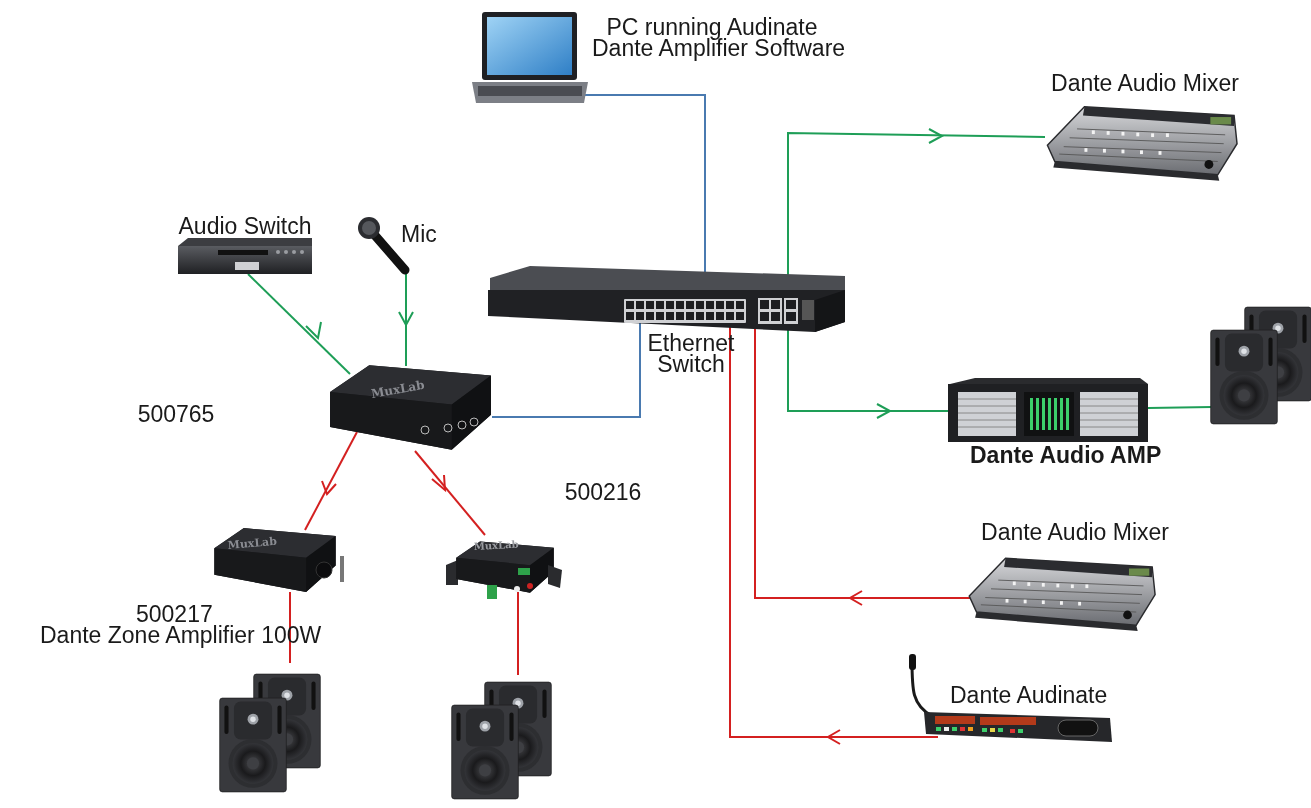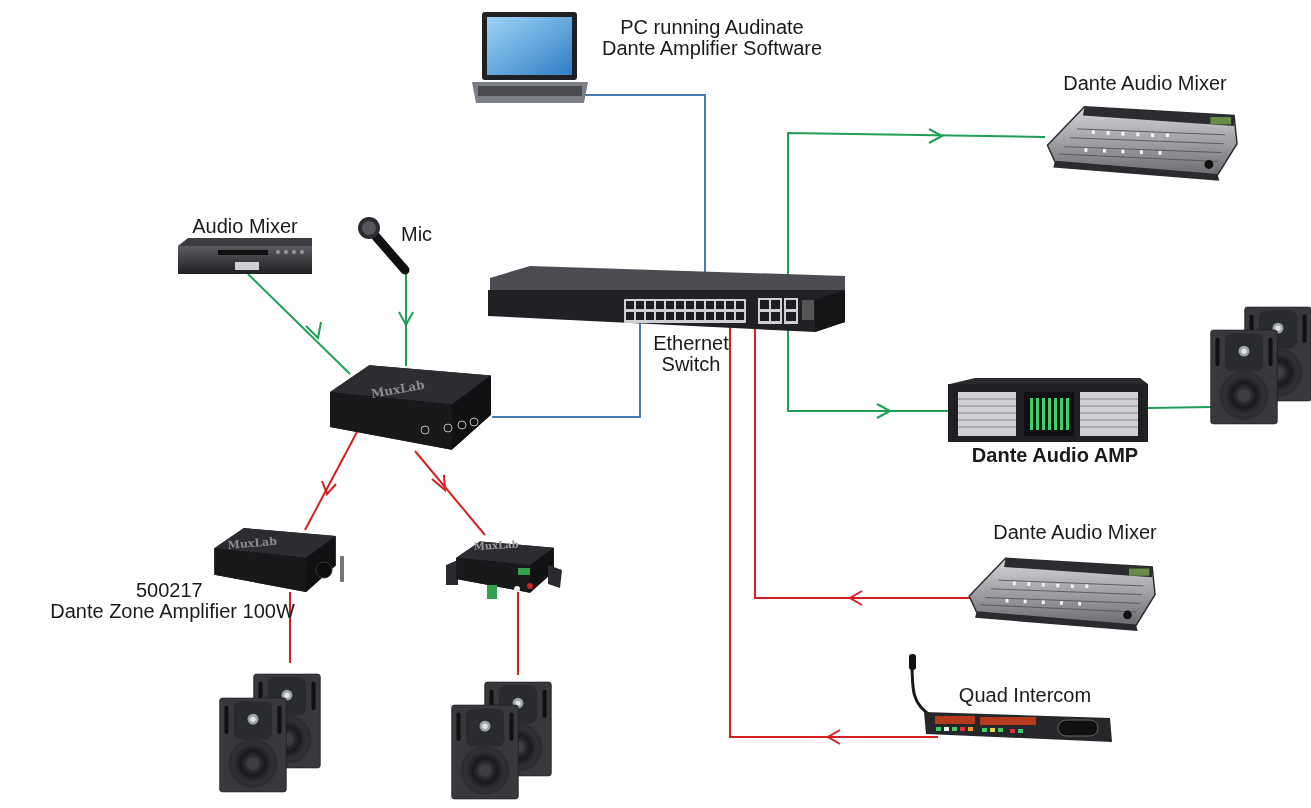--- a/index.html
+++ b/index.html
@@ -1,20 +1,20 @@
 <!DOCTYPE html>
 <html><head>
 <meta charset="utf-8">
 <style>
   html, body { margin: 0; padding: 0; background: #ffffff; }
   body { width: 1311px; height: 808px; position: relative; overflow: hidden;
          font-family: "DejaVu Sans", sans-serif; }
   #diagram { position: absolute; left: 0; top: 0; width: 1311px; height: 808px; }
   .lbl { position: absolute; color: #1a1a1a; font-family: "Liberation Sans", sans-serif;
-         font-size: 20px; line-height: 21px; white-space: nowrap; text-align: center; }
+         font-size: 23px; line-height: 21px; white-space: nowrap; text-align: center; }
   .lbl.l { text-align: center; }
 </style>
 </head>
 <body>
 
 <svg id="diagram" viewBox="0 0 1311 808" xmlns="http://www.w3.org/2000/svg">
   <defs>
     <linearGradient id="g-screen" x1="0" y1="0" x2="1" y2="1">
       <stop offset="0" stop-color="#9fd3f5"></stop>
         <stop offset="1" stop-color="#2f7fc6"></stop>
@@ -279,30 +279,32 @@
 <div class="lbl" style="left:592px; top:17px; width:240px;">
   <div>PC running Audinate</div>
   <div>Dante Amplifier Software</div>
 </div>
 
 <div class="lbl" style="left:640px; top:333px; width:102px;">
   <div>Ethernet</div>
   <div>Switch</div>
 </div>
 
-<div class="lbl" style="left:170px; top:216px; width:150px;">Audio Mixer</div>
+<div class="lbl" style="left:170px; top:216px; width:150px;">Audio Switch</div>
 <div class="lbl l" style="left:401px; top:224px;">Mic</div>
 
 <div class="lbl" style="left:10px; top:404px; width:332px;">
+  <div>500765</div>
 </div>
 
 <div class="lbl" style="left:478px; top:482px; width:250px;">
+  <div>500216</div>
 </div>
 
 <div class="lbl" style="left:40px; top:580px; width:265px;">
-  <div style="text-align:left; padding-left:96px;">500217</div>
+  <div style="text-align:left; padding-left:96px;margin-top:24px;">500217</div>
   <div>Dante Zone Amplifier 100W</div>
 </div>
 
 <div class="lbl" style="left:1050px; top:73px; width:190px;">Dante Audio Mixer</div>
 <div class="lbl" style="left:970px; top:445px; width:170px;font-weight:bold;">Dante Audio AMP</div>
 <div class="lbl" style="left:980px; top:522px; width:190px;">Dante Audio Mixer</div>
-<div class="lbl" style="left:950px; top:685px; width:150px;">Quad Intercom</div>
+<div class="lbl" style="left:950px; top:685px; width:150px;">Dante Audinate</div>
 
 </body></html>

